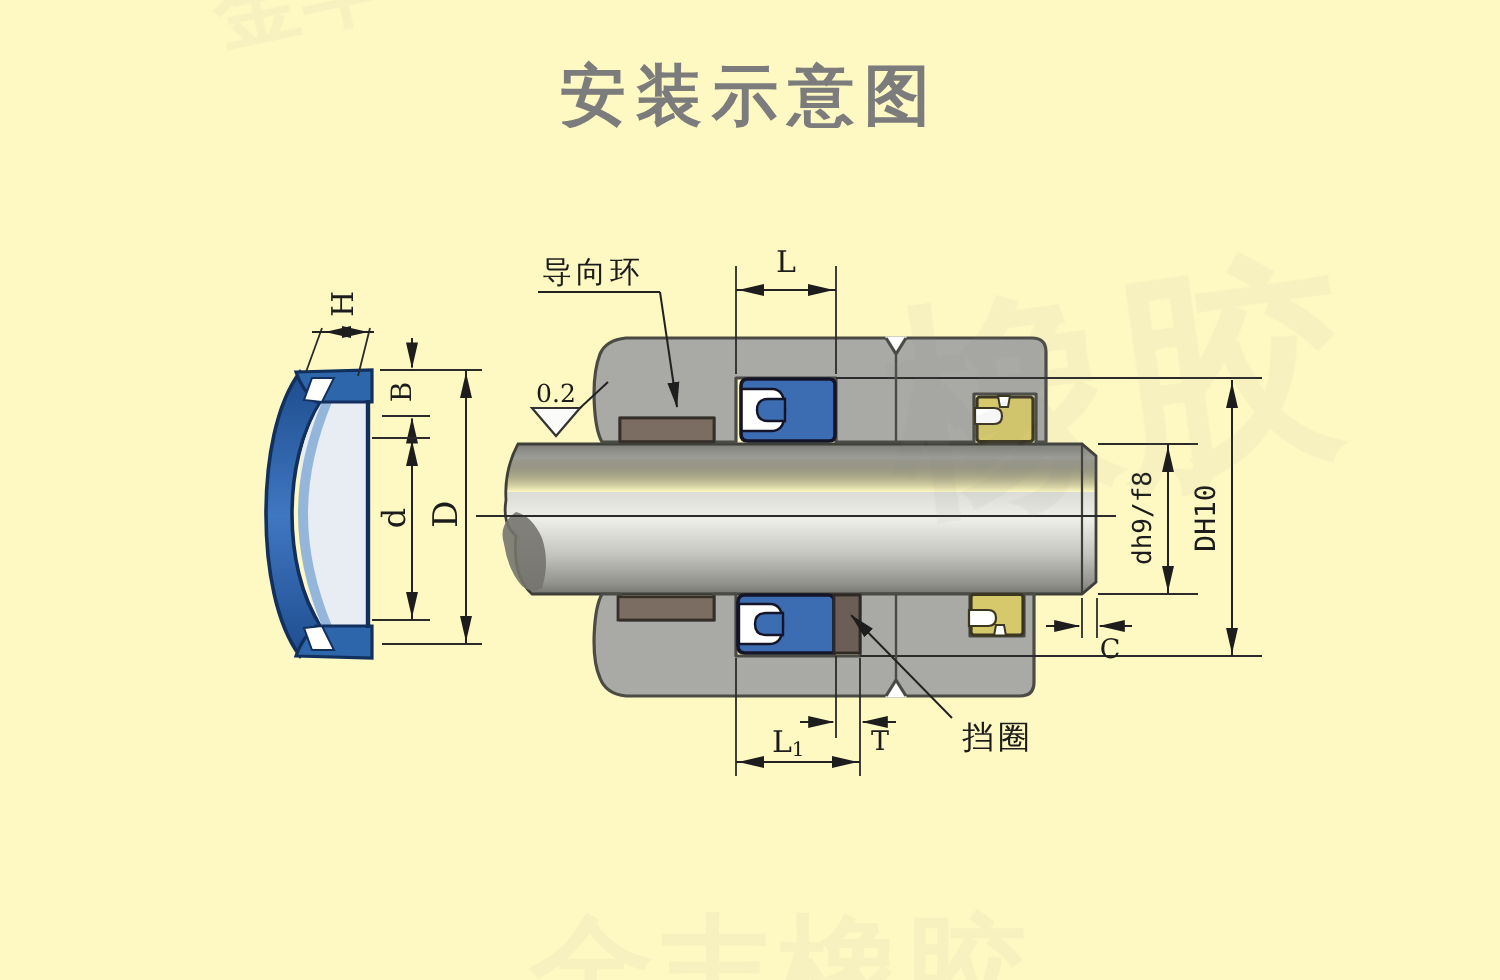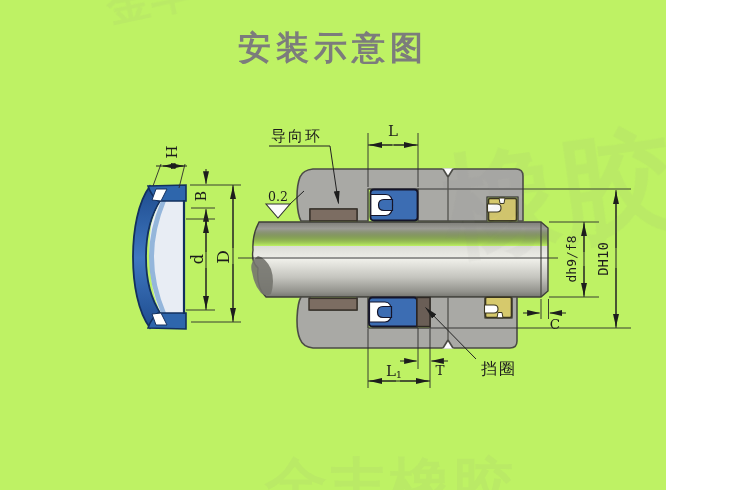--- a/index.html
+++ b/index.html
@@ -1,16 +1,16 @@
 <!DOCTYPE html>
 <html><head>
 <meta charset="utf-8">
 <style>
   html,body{margin:0;padding:0;background:#fff;}
-  .page{position:relative;width:666px;height:490px;background:#bef264;overflow:hidden;
+  .page{position:relative;width:750px;height:490px;background:#fef9c3;overflow:hidden;
         font-family:"DejaVu Sans",sans-serif;}
   .title{position:absolute;top:26px;left:0;right:0;text-align:center;
          font-size:33px;font-weight:700;color:#7c7c7c;letter-spacing:5px;}
   svg{position:absolute;top:0;left:0;}
   .xl{stroke:#2b2b2b;stroke-width:0.9;fill:none;}
   .dl{stroke:#222;stroke-width:1;fill:none;}
   .edge{stroke:#4b4b46;stroke-width:1.6;fill:none;}
   .dimtxt{font-family:"DejaVu Serif",serif;fill:#1c1c1c;}
   .fittxt{font-family:"DejaVu Sans Mono",monospace;fill:#1c1c1c;}
   .cntxt{font-family:"DejaVu Sans",sans-serif;fill:#1c1c1c;}

